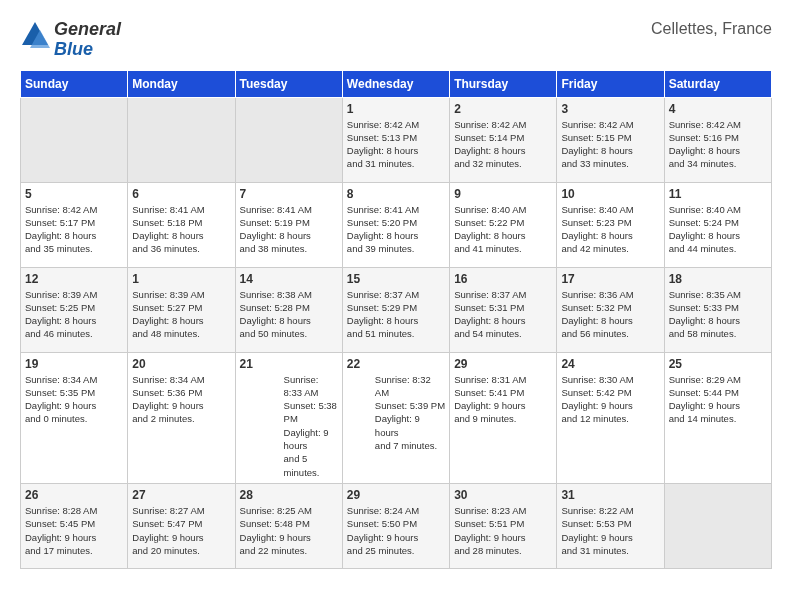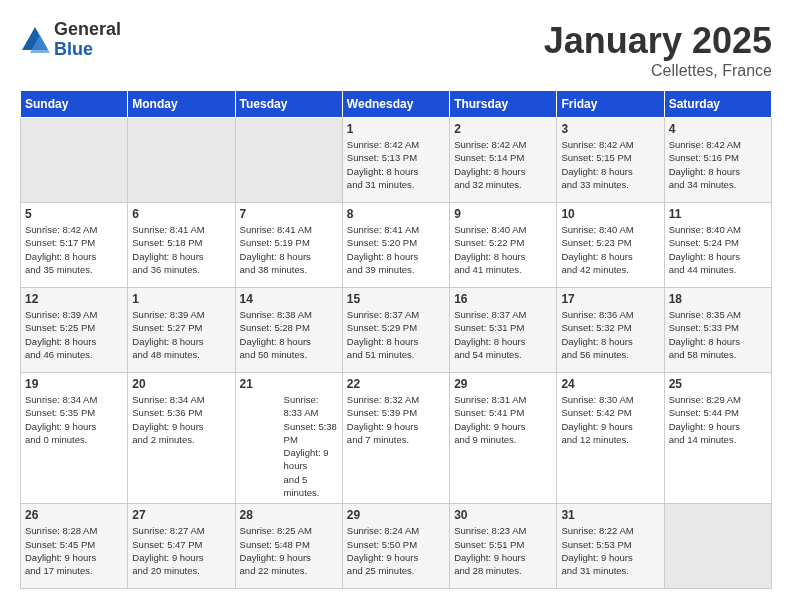--- a/index.html
+++ b/index.html
@@ -11,21 +11,22 @@
       padding: 20px;
     }
     .header {
       display: flex;
       justify-content: space-between;
       align-items: flex-start;
       margin-bottom: 10px;
     }
     .logo {
       display: flex;
-      align-items: center;
+      align-items: flex-start;
+      font-style: italic;
     }
     .logo-text {
       display: flex;
       flex-direction: column;
       font-size: 18px;
       font-weight: bold;
       line-height: 1.1;
     }
     .logo-general { color: #333; }
     .logo-blue { color: #1a5faa; }
@@ -98,21 +99,20 @@
     <svg class="logo-icon" viewBox="0 0 30 30">
       <polygon points="15,2 28,25 2,25" fill="#1a5faa"></polygon>
       <polygon points="20,10 30,28 10,28" fill="#4a90d9" opacity="0.7"></polygon>
     </svg>
     <div class="logo-text">
       <span class="logo-general">General</span>
       <span class="logo-blue">Blue</span>
     </div>
   </div>
   <div class="title-block">
-    <div class="month-title">January 2025</div>
     <div class="location">Cellettes, France</div>
   </div>
 </div>
 
 <table>
   <thead>
     <tr>
     <th>Sunday</th>
         <th>Monday</th>
         <th>Tuesday</th>
@@ -275,21 +275,21 @@
         </td>
         <td>
           <span class="day-num">21</span>
           <div class="cell-info" style="white-space: pre-line; margin-left: 44px;">Sunrise: 8:33 AM
 Sunset: 5:38 PM
 Daylight: 9 hours
 and 5 minutes.</div>
         </td>
         <td>
           <span class="day-num">22</span>
-          <div class="cell-info" style="white-space: pre-line;">Sunrise: 8:32 AM
+          <div class="cell-info" style="white-space: pre-line; margin-left: 28px;">Sunrise: 8:32 AM
 Sunset: 5:39 PM
 Daylight: 9 hours
 and 7 minutes.</div>
         </td>
         <td>
           <span class="day-num">29</span>
           <div class="cell-info" style="white-space: pre-line;">Sunrise: 8:31 AM
 Sunset: 5:41 PM
 Daylight: 9 hours
 and 9 minutes.</div>

